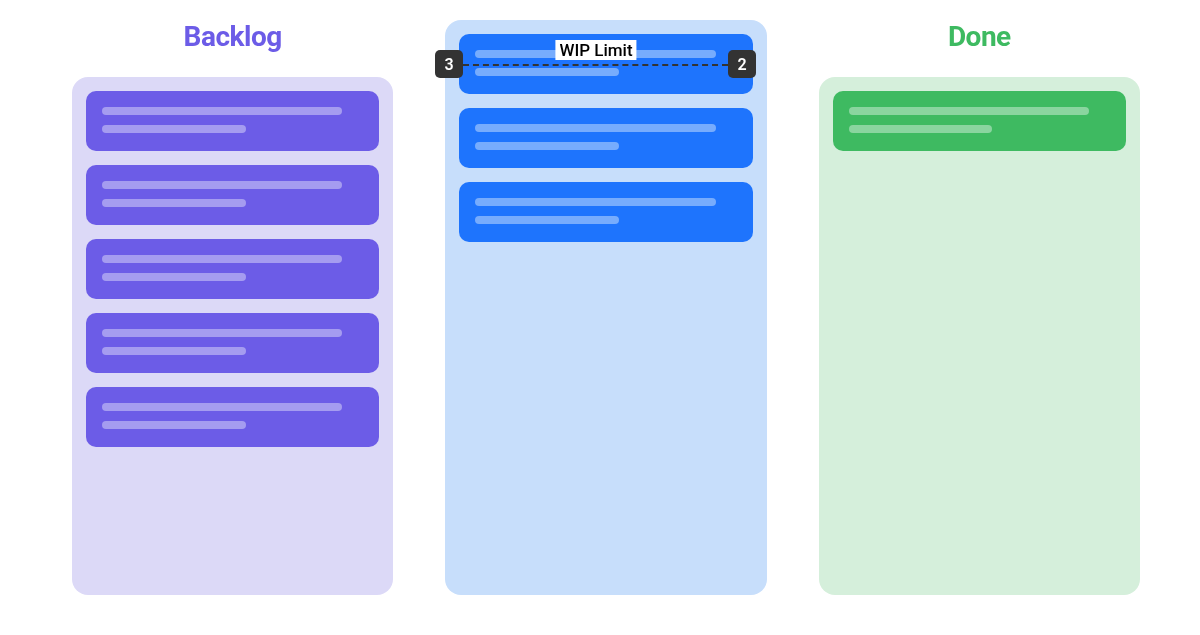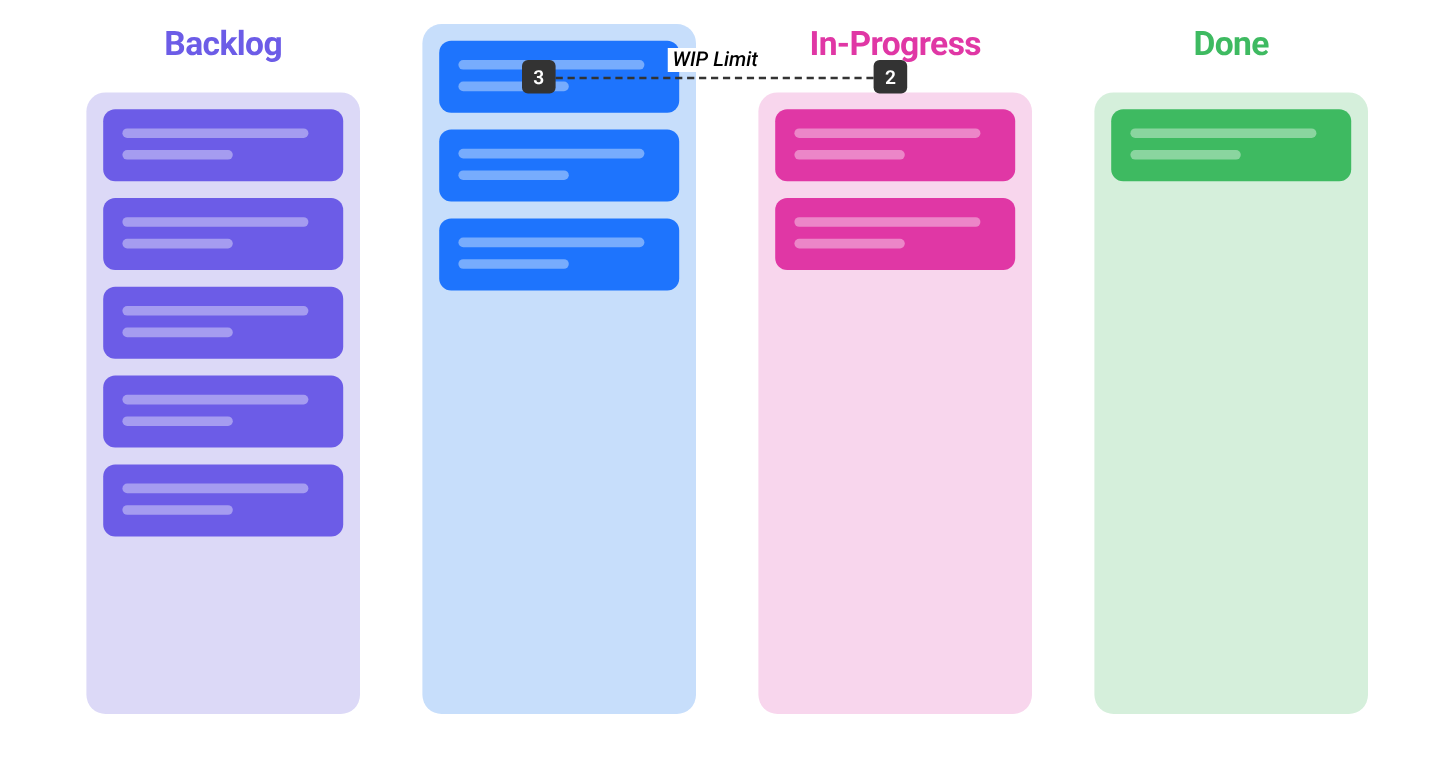--- a/index.html
+++ b/index.html
@@ -106,21 +106,20 @@
     }
     .wip-label {
       position: absolute;
       top: -10px;
       font-size: 17px;
       font-weight: 500;
       color: #000000;
       background: #ffffff;
       padding: 0 4px;
       transform: translateX(-50%);
-      font-style: italic;
     }
   </style>
 </head>
 <body>
 
 <div class="board">
 
   <div class="wip-overlay">
     <div class="wip-badge" style="left:435px;">3</div>
     <div class="wip-line" style="left:463px; width:265px;"></div>
@@ -164,33 +163,20 @@
         <div class="line long"></div>
         <div class="line short"></div>
       </div>
       <div class="card blue">
         <div class="line long"></div>
         <div class="line short"></div>
       </div>
     </div>
   </div>
 
-  <div class="column-wrap">
-    <div class="col-title pink">In-Progress</div>
-    <div class="column pink">
-      <div class="card pink">
-        <div class="line long"></div>
-        <div class="line short"></div>
-      </div>
-      <div class="card pink">
-        <div class="line long"></div>
-        <div class="line short"></div>
-      </div>
-    </div>
-  </div>
 
   <div class="column-wrap">
     <div class="col-title green">Done</div>
     <div class="column green">
       <div class="card green">
         <div class="line long"></div>
         <div class="line short"></div>
       </div>
     </div>
   </div>

